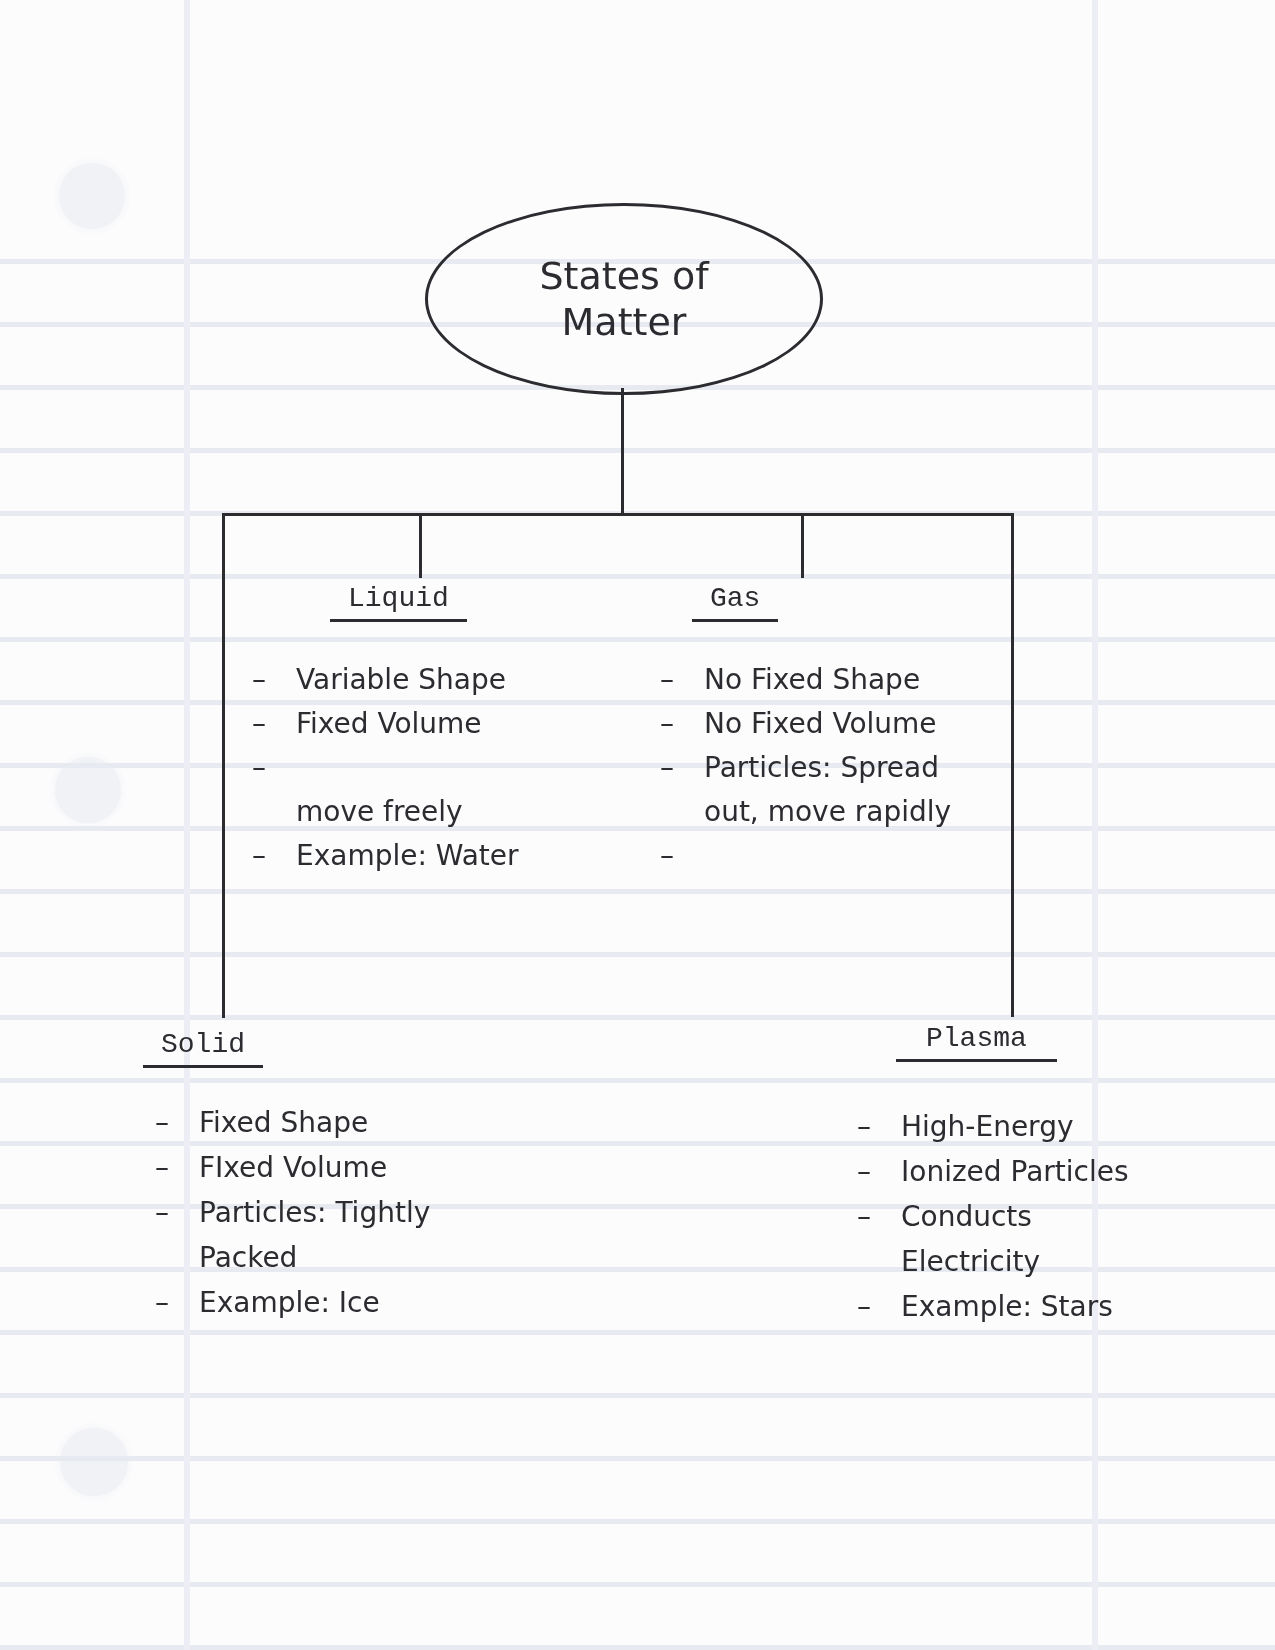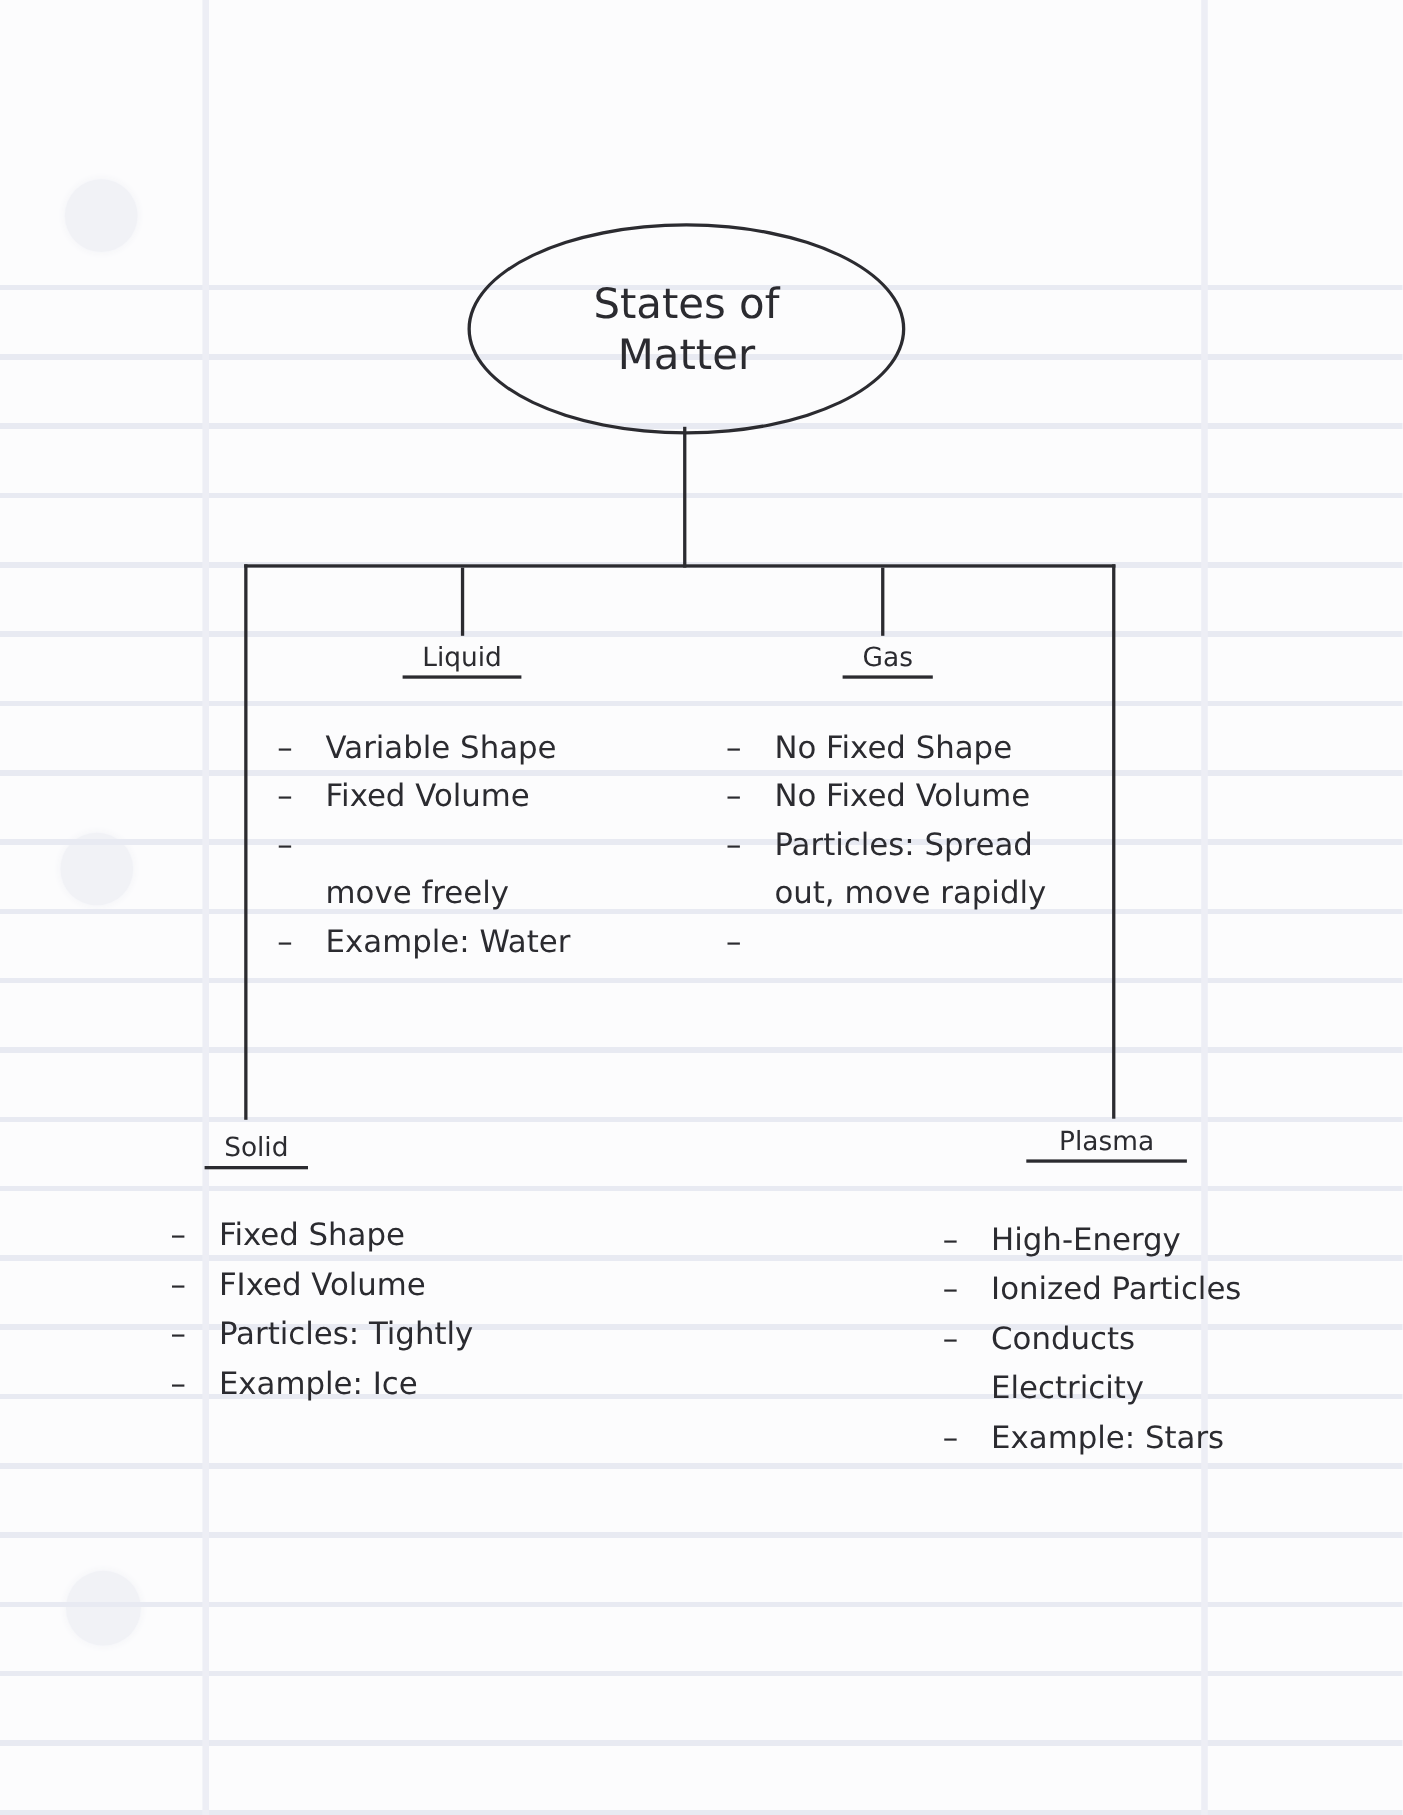--- a/index.html
+++ b/index.html
@@ -37,24 +37,24 @@
   
   .vline,.hline{position:absolute;background:#2b2b30;}
   #stem{left:621px;top:388px;width:3px;height:128px;}
   #hbar{left:222px;top:513px;width:792px;height:3px;}
   #drop-left{left:222px;top:513px;width:3px;height:505px;}
   #drop-liquid{left:419px;top:516px;width:3px;height:62px;}
   #drop-gas{left:801px;top:516px;width:3px;height:62px;}
   #drop-right{left:1011px;top:513px;width:3px;height:504px;}
 
   
-  .branch-heading{position:absolute;text-align:center;font-size:24px;line-height:1.1;}
+  .branch-heading{position:absolute;text-align:left;font-size:28px;line-height:1.1;font-family:Liberation Mono, monospace;}
   .branch-heading .hd{display:inline-block;border-bottom:3px solid #2b2b30;padding:0 18px 4px 18px;}
   #hd-liquid{left:330px;width:180px;top:584px;}
-  #hd-gas{left:717px;width:180px;top:584px;}
+  #hd-gas{left:692px;width:180px;top:584px;}
   #hd-solid{left:143px;width:180px;top:1030px;}
   #hd-plasma{left:896px;width:220px;top:1024px;}
   #hd-plasma .hd{padding:0 30px 4px 30px;}
 
   
   .col{position:absolute;font-size:28px;}
   .col .row{display:flex;align-items:baseline;height:44px;line-height:44px;white-space:nowrap;}
   .col .dash{display:inline-block;width:44px;flex:0 0 44px;}
   .col .row.cont{padding-left:44px;align-items:flex-end;}
   #col-liquid{left:252px;top:658px;}
@@ -149,20 +149,23 @@
       <span class="t">Fixed Shape</span>
     </div>
     <div class="row">
       <span class="dash">–</span>
       <span class="t">FIxed Volume</span>
     </div>
     <div class="row">
       <span class="dash">–</span>
       <span class="t">Particles: Tightly</span>
     </div>
+    <div class="row cont">
+      <span class="t">Packed</span>
+    </div>
     <div class="row">
       <span class="dash">–</span>
       <span class="t">Example: Ice</span>
     </div>
   </div>
 
   <div class="col" id="col-plasma">
     <div class="row">
       <span class="dash">–</span>
       <span class="t">High-Energy</span>

